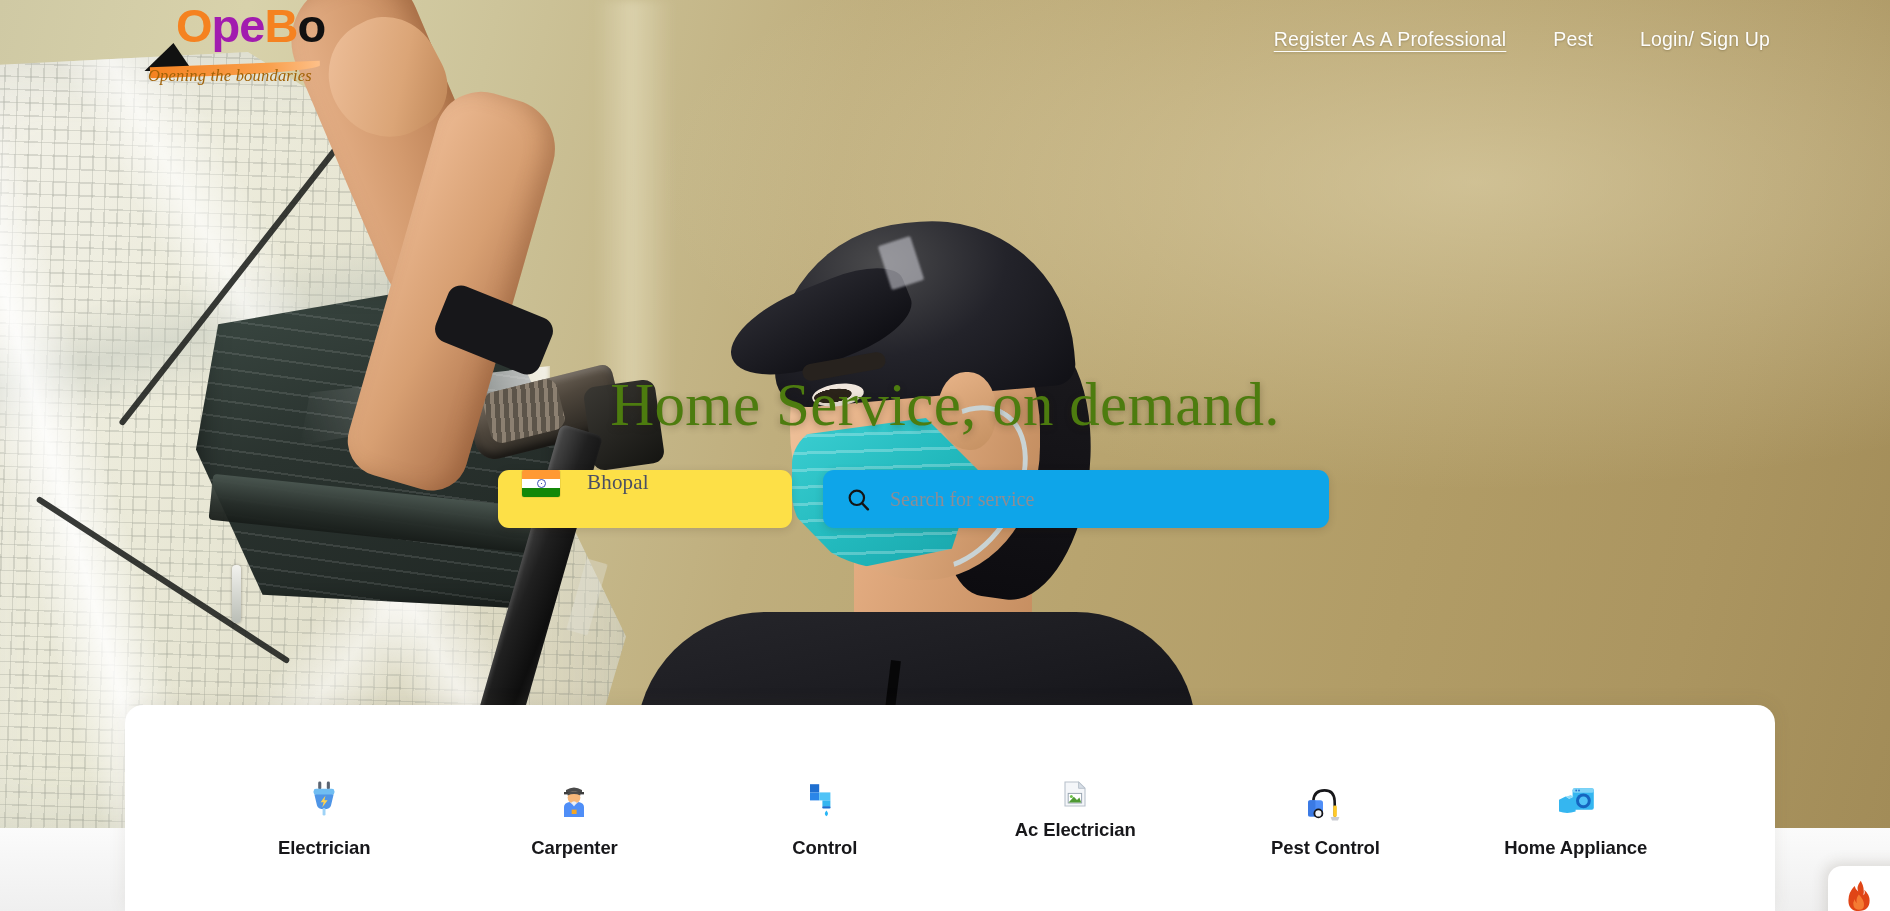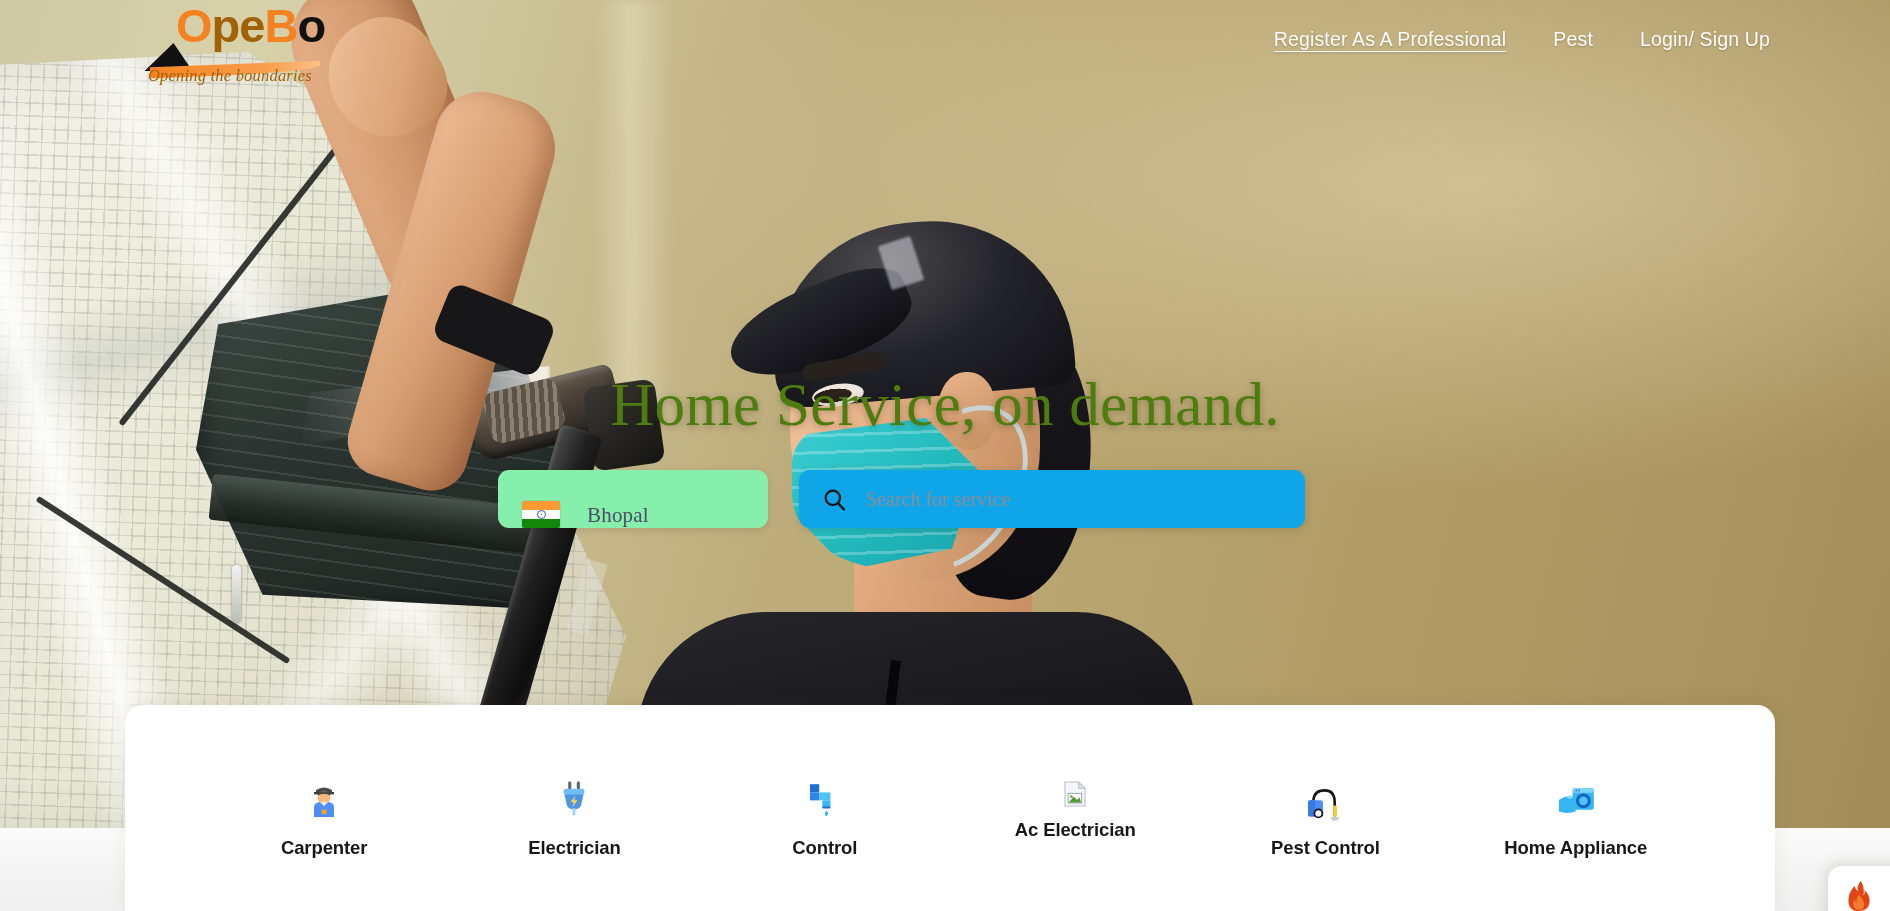--- a/index.html
+++ b/index.html
@@ -369,21 +369,21 @@
     position: absolute;
     left: 30px; top: -4px;
     font-family: "Liberation Sans", sans-serif;
     font-weight: 700;
     font-size: 47px;
     letter-spacing: -1px;
     line-height: 1;
     white-space: nowrap;
   }
   #logo-word .o  { color: #f58220; }
-  #logo-word .pe { color: #a16207; }
+  #logo-word .pe { color: #a21caf; }
   #logo-word .b  { color: #f58220; }
   #logo-word .o2 { color: #111111; }
   #logo-mtn {
     position: absolute;
     left: 0px; top: 37px;
     width: 0; height: 0;
     border-left: 26px solid transparent;
     border-bottom: 28px solid #111111;
     border-right: 22px solid transparent;
     transform: skewX(-6deg);
@@ -447,25 +447,25 @@
 
   #search-row {
     position: absolute;
     left: 498px; top: 470px;
     display: flex;
     align-items: flex-start;
     gap: 31px;
     z-index: 30;
   }
   #city-box {
-    width: 270px; height: 58px;
-    background: #86efac;
+    width: 294px; height: 58px;
+    background: #fde047;
     border-radius: 11px;
     display: flex;
-    align-items: flex-end;
+    align-items: flex-start;
     padding-left: 24px;
     gap: 27px;
     box-shadow: 0 2px 9px rgba(40,30,12,.14);
     cursor: pointer;
   }
   #flag {
     width: 38px; height: 27px;
     border-radius: 2px;
     position: relative;
     overflow: hidden;
@@ -673,45 +673,45 @@
     <input id="search-input" type="text" placeholder="Search for service" style="">
   </div>
 
 </div>
 
 <div id="services-card">
   <div id="services-row">
 
     <div class="service">
       <div class="svc-icon">
+        <svg width="30" height="38" viewBox="0 0 30 38" aria-hidden="true">
+          <rect x="9.2" y="0.5" width="3.1" height="8" rx="1.4" fill="#5a6472"></rect>
+          <rect x="17.8" y="0.5" width="3.1" height="8" rx="1.4" fill="#5a6472"></rect>
+          <rect x="4.6" y="7.8" width="20.8" height="6.2" rx="2.4" fill="#70bdf2"></rect>
+          <path d="M5.4 13.6 L24.6 13.6 L22 24.4 Q21.2 28 15 28 Q8.8 28 8 24.4 Z" fill="#4f95e6"></path>
+          <rect x="13.6" y="27" width="2.9" height="7.6" rx="1.3" fill="#9fd3f7"></rect>
+          <path d="M16.4 14.8 L11.6 21.3 L14.7 21.3 L13.2 26.4 L18.6 19.3 L15.4 19.3 Z" fill="#ffd34e"></path>
+        </svg>
+      </div>
+      <div class="svc-label">Electrician</div>
+    </div>
+
+    <div class="service">
+      <div class="svc-icon">
         <svg width="32" height="36" viewBox="0 0 32 36" aria-hidden="true">
           <path d="M8 9 Q16 4 24 9 L24 12 Q16 9 8 12 Z" fill="#4a4a4a"></path>
           <path d="M6 11 L26 11 L26 13.4 L6 13.4 Z" fill="#3d3d3d" rx="1"></path>
           <ellipse cx="16" cy="16.6" rx="6.4" ry="6.2" fill="#f6b77a"></ellipse>
           <path d="M9.6 14.5 Q16 11.6 22.4 14.5 L22.4 11.8 Q16 8.6 9.6 11.8 Z" fill="#4a4a4a"></path>
           <path d="M6 36 L6 26 Q6 22.2 11.4 21 L16 24.6 L20.6 21 Q26 22.2 26 26 L26 36 Z" fill="#4f8ef7"></path>
           <path d="M13.2 21.3 L16 25.4 L18.8 21.3 L16 20.2 Z" fill="#e8eef8"></path>
           <rect x="13.7" y="28.6" width="4.9" height="4.4" fill="#f5a623"></rect>
         </svg>
       </div>
       <div class="svc-label">Carpenter</div>
-    </div>
-
-    <div class="service">
-      <div class="svc-icon">
-        <svg width="30" height="38" viewBox="0 0 30 38" aria-hidden="true">
-          <rect x="9.2" y="0.5" width="3.1" height="8" rx="1.4" fill="#5a6472"></rect>
-          <rect x="17.8" y="0.5" width="3.1" height="8" rx="1.4" fill="#5a6472"></rect>
-          <rect x="4.6" y="7.8" width="20.8" height="6.2" rx="2.4" fill="#70bdf2"></rect>
-          <path d="M5.4 13.6 L24.6 13.6 L22 24.4 Q21.2 28 15 28 Q8.8 28 8 24.4 Z" fill="#4f95e6"></path>
-          <rect x="13.6" y="27" width="2.9" height="7.6" rx="1.3" fill="#9fd3f7"></rect>
-          <path d="M16.4 14.8 L11.6 21.3 L14.7 21.3 L13.2 26.4 L18.6 19.3 L15.4 19.3 Z" fill="#ffd34e"></path>
-        </svg>
-      </div>
-      <div class="svc-label">Electrician</div>
     </div>
 
     <div class="service">
       <div class="svc-icon">
         <svg width="34" height="38" viewBox="0 0 34 38" aria-hidden="true">
           <path d="M2 3.2 L2 11.4 L11.2 11.4 L11.2 3.2 Z" fill="#1f6fd0"></path>
           <path d="M2 11.4 L11.2 11.4 L11.2 19.4 L2 19.4 Z" fill="#2b86e8"></path>
           <path d="M11.2 11.4 L22.4 11.4 L22.4 19.4 L11.2 19.4 Z" fill="#4fc3f7"></path>
           <path d="M14.4 19.4 L22.4 19.4 L22.4 25.6 L14.4 25.6 Z" fill="#36b6f0"></path>
           <rect x="14.2" y="25.2" width="8.4" height="2.4" rx="1.1" fill="#1f6fd0"></rect>

